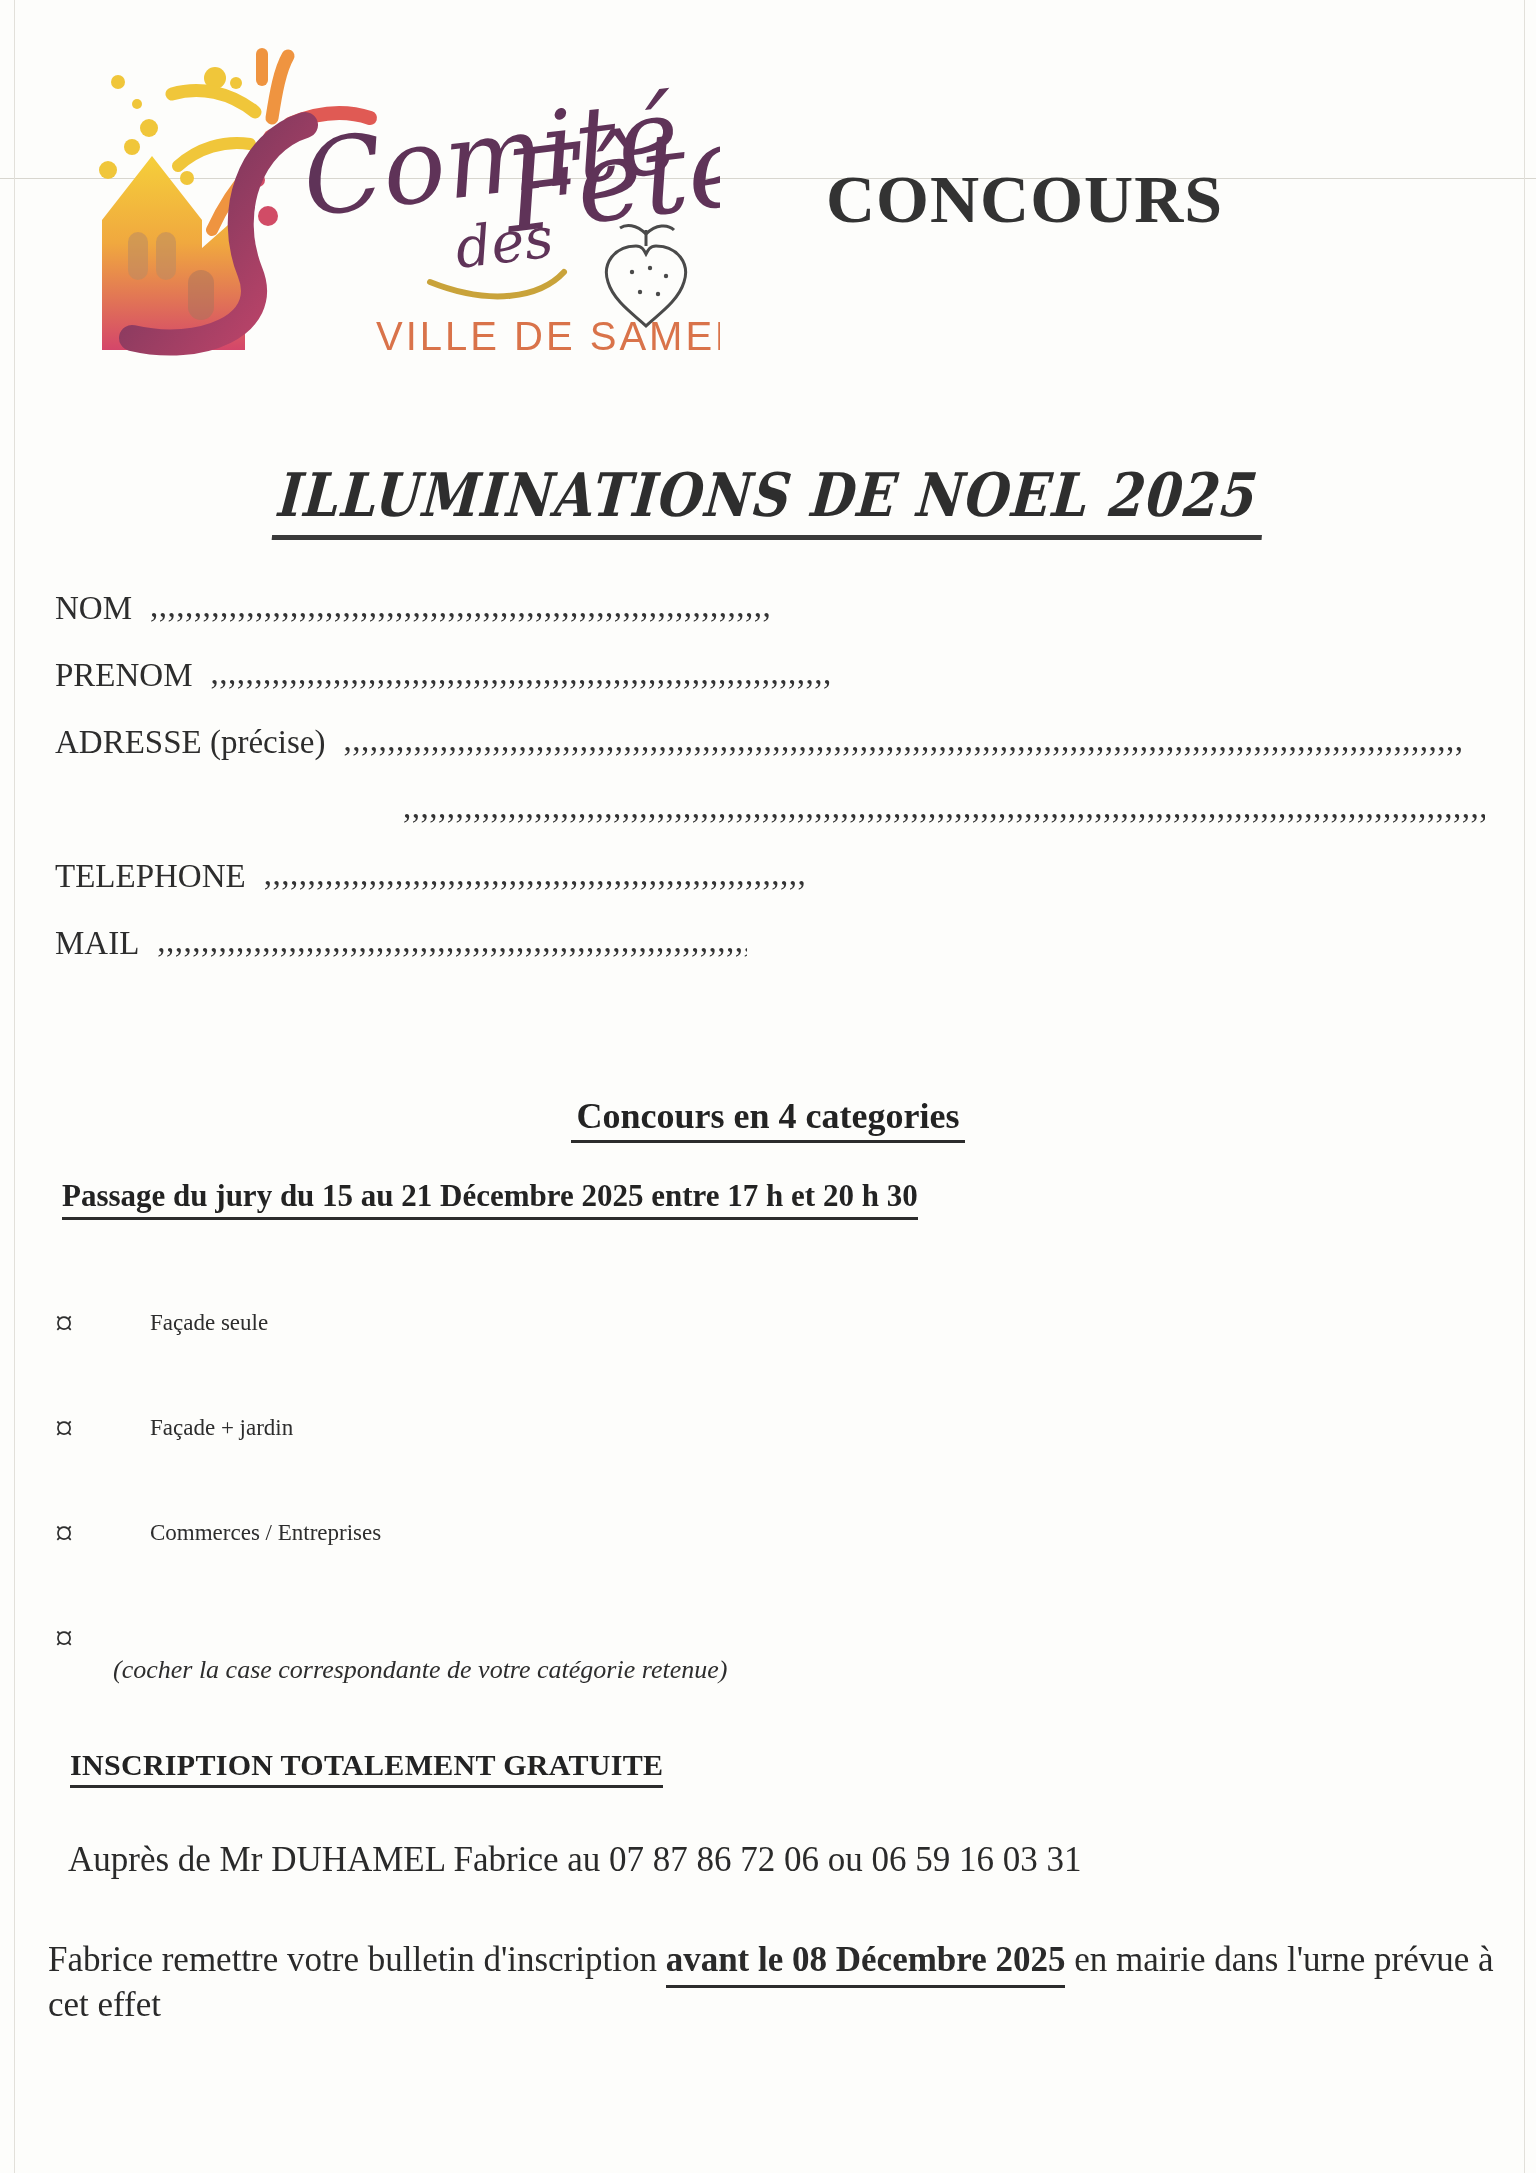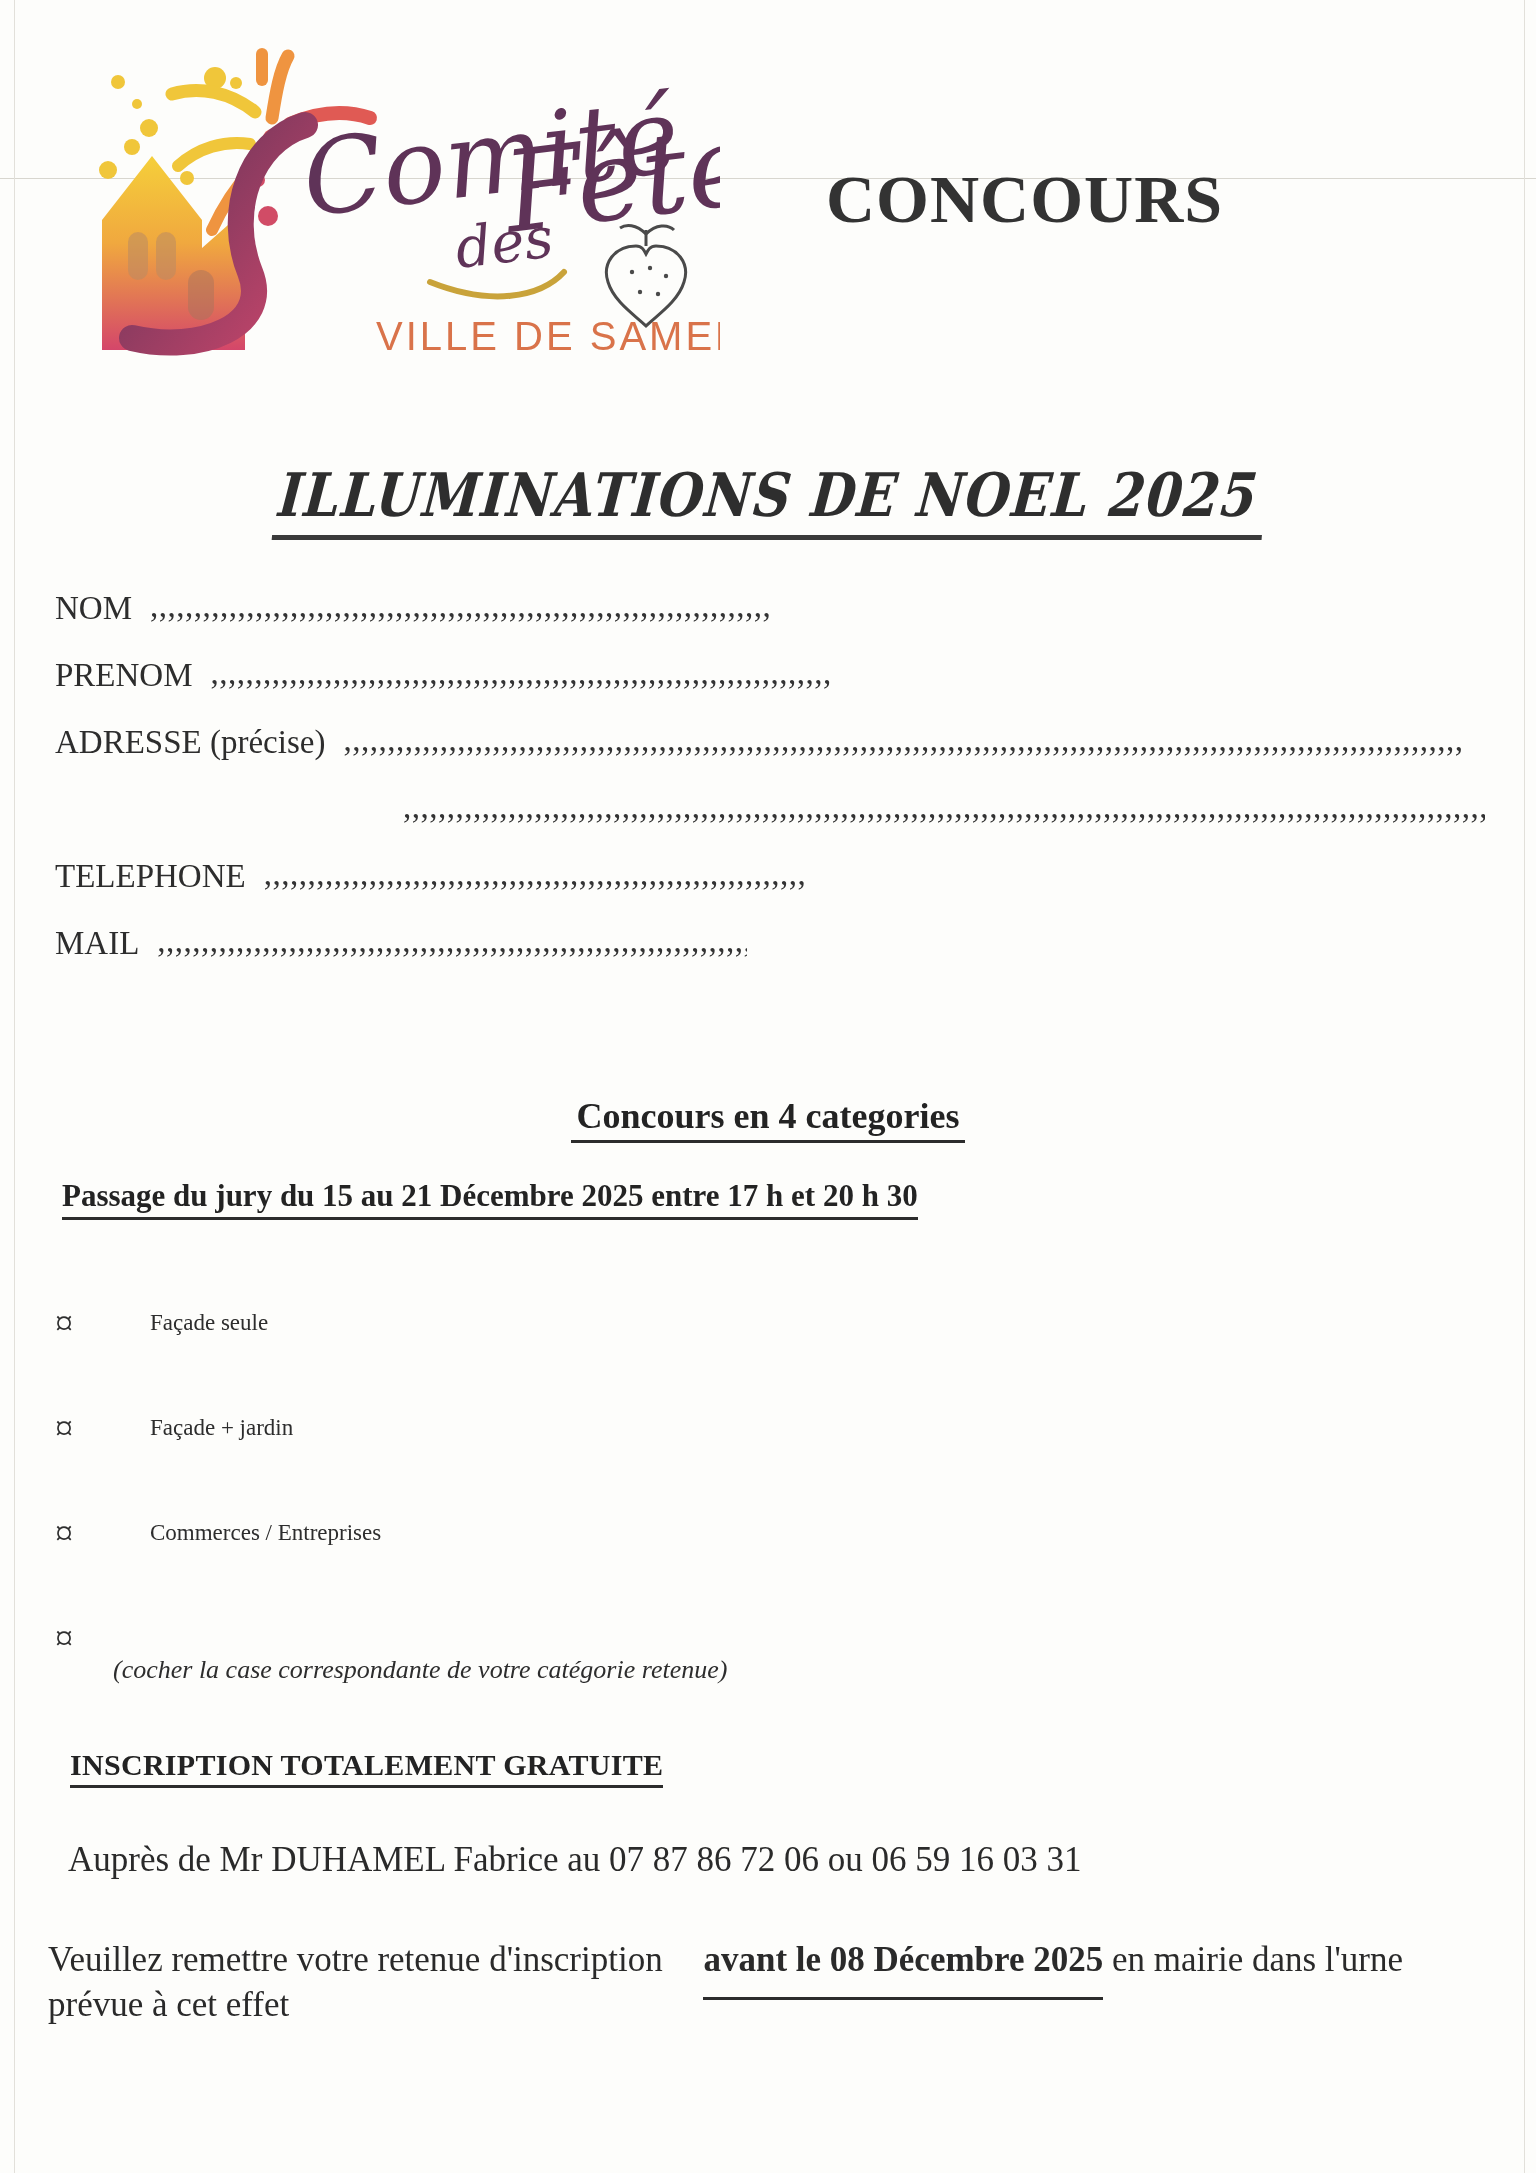--- a/index.html
+++ b/index.html
@@ -227,22 +227,21 @@
     top: 1938px;
     width: 1450px;
     font-size: 35px;
     line-height: 1.28;
     color: #2a2a2a;
   }
   .closing u {
     font-weight: bold;
     text-decoration: none;
     border-bottom: 3px solid #2c2c2c;
-    padding-bottom: 18px;
-    margin-left: 32px;
+    padding-bottom: 6px;
   }
 </style>
 </head>
 <body>
 
 <div id="page">
 
   <div class="scan-line-h" style="top:178px;"></div>
   <div class="scan-line-v" style="left:14px; top:0; height:2173px;"></div>
   <div class="scan-line-v" style="left:1524px; top:0; height:2173px;"></div>
@@ -377,16 +376,16 @@
     </div>
   </div>
 
   <div class="cat-note">(cocher la case correspondante de votre catégorie retenue)</div>
 
   <div class="gratuite">INSCRIPTION TOTALEMENT GRATUITE</div>
 
   <div class="contact">Auprès de Mr DUHAMEL Fabrice  au 07 87 86 72 06 ou 06 59 16 03 31</div>
 
   <div class="closing">
-    <span>Veuillez remettre votre retenue d'inscription </span><u>avant le 08 Décembre 2025</u><span> en mairie dans l'urne prévue à cet effet</span>
+    <span>Fabrice remettre votre bulletin d'inscription </span><u>avant le 08 Décembre 2025</u><span> en mairie dans l'urne prévue à cet effet</span>
   </div>
 
 </div>
 
 </body></html>

